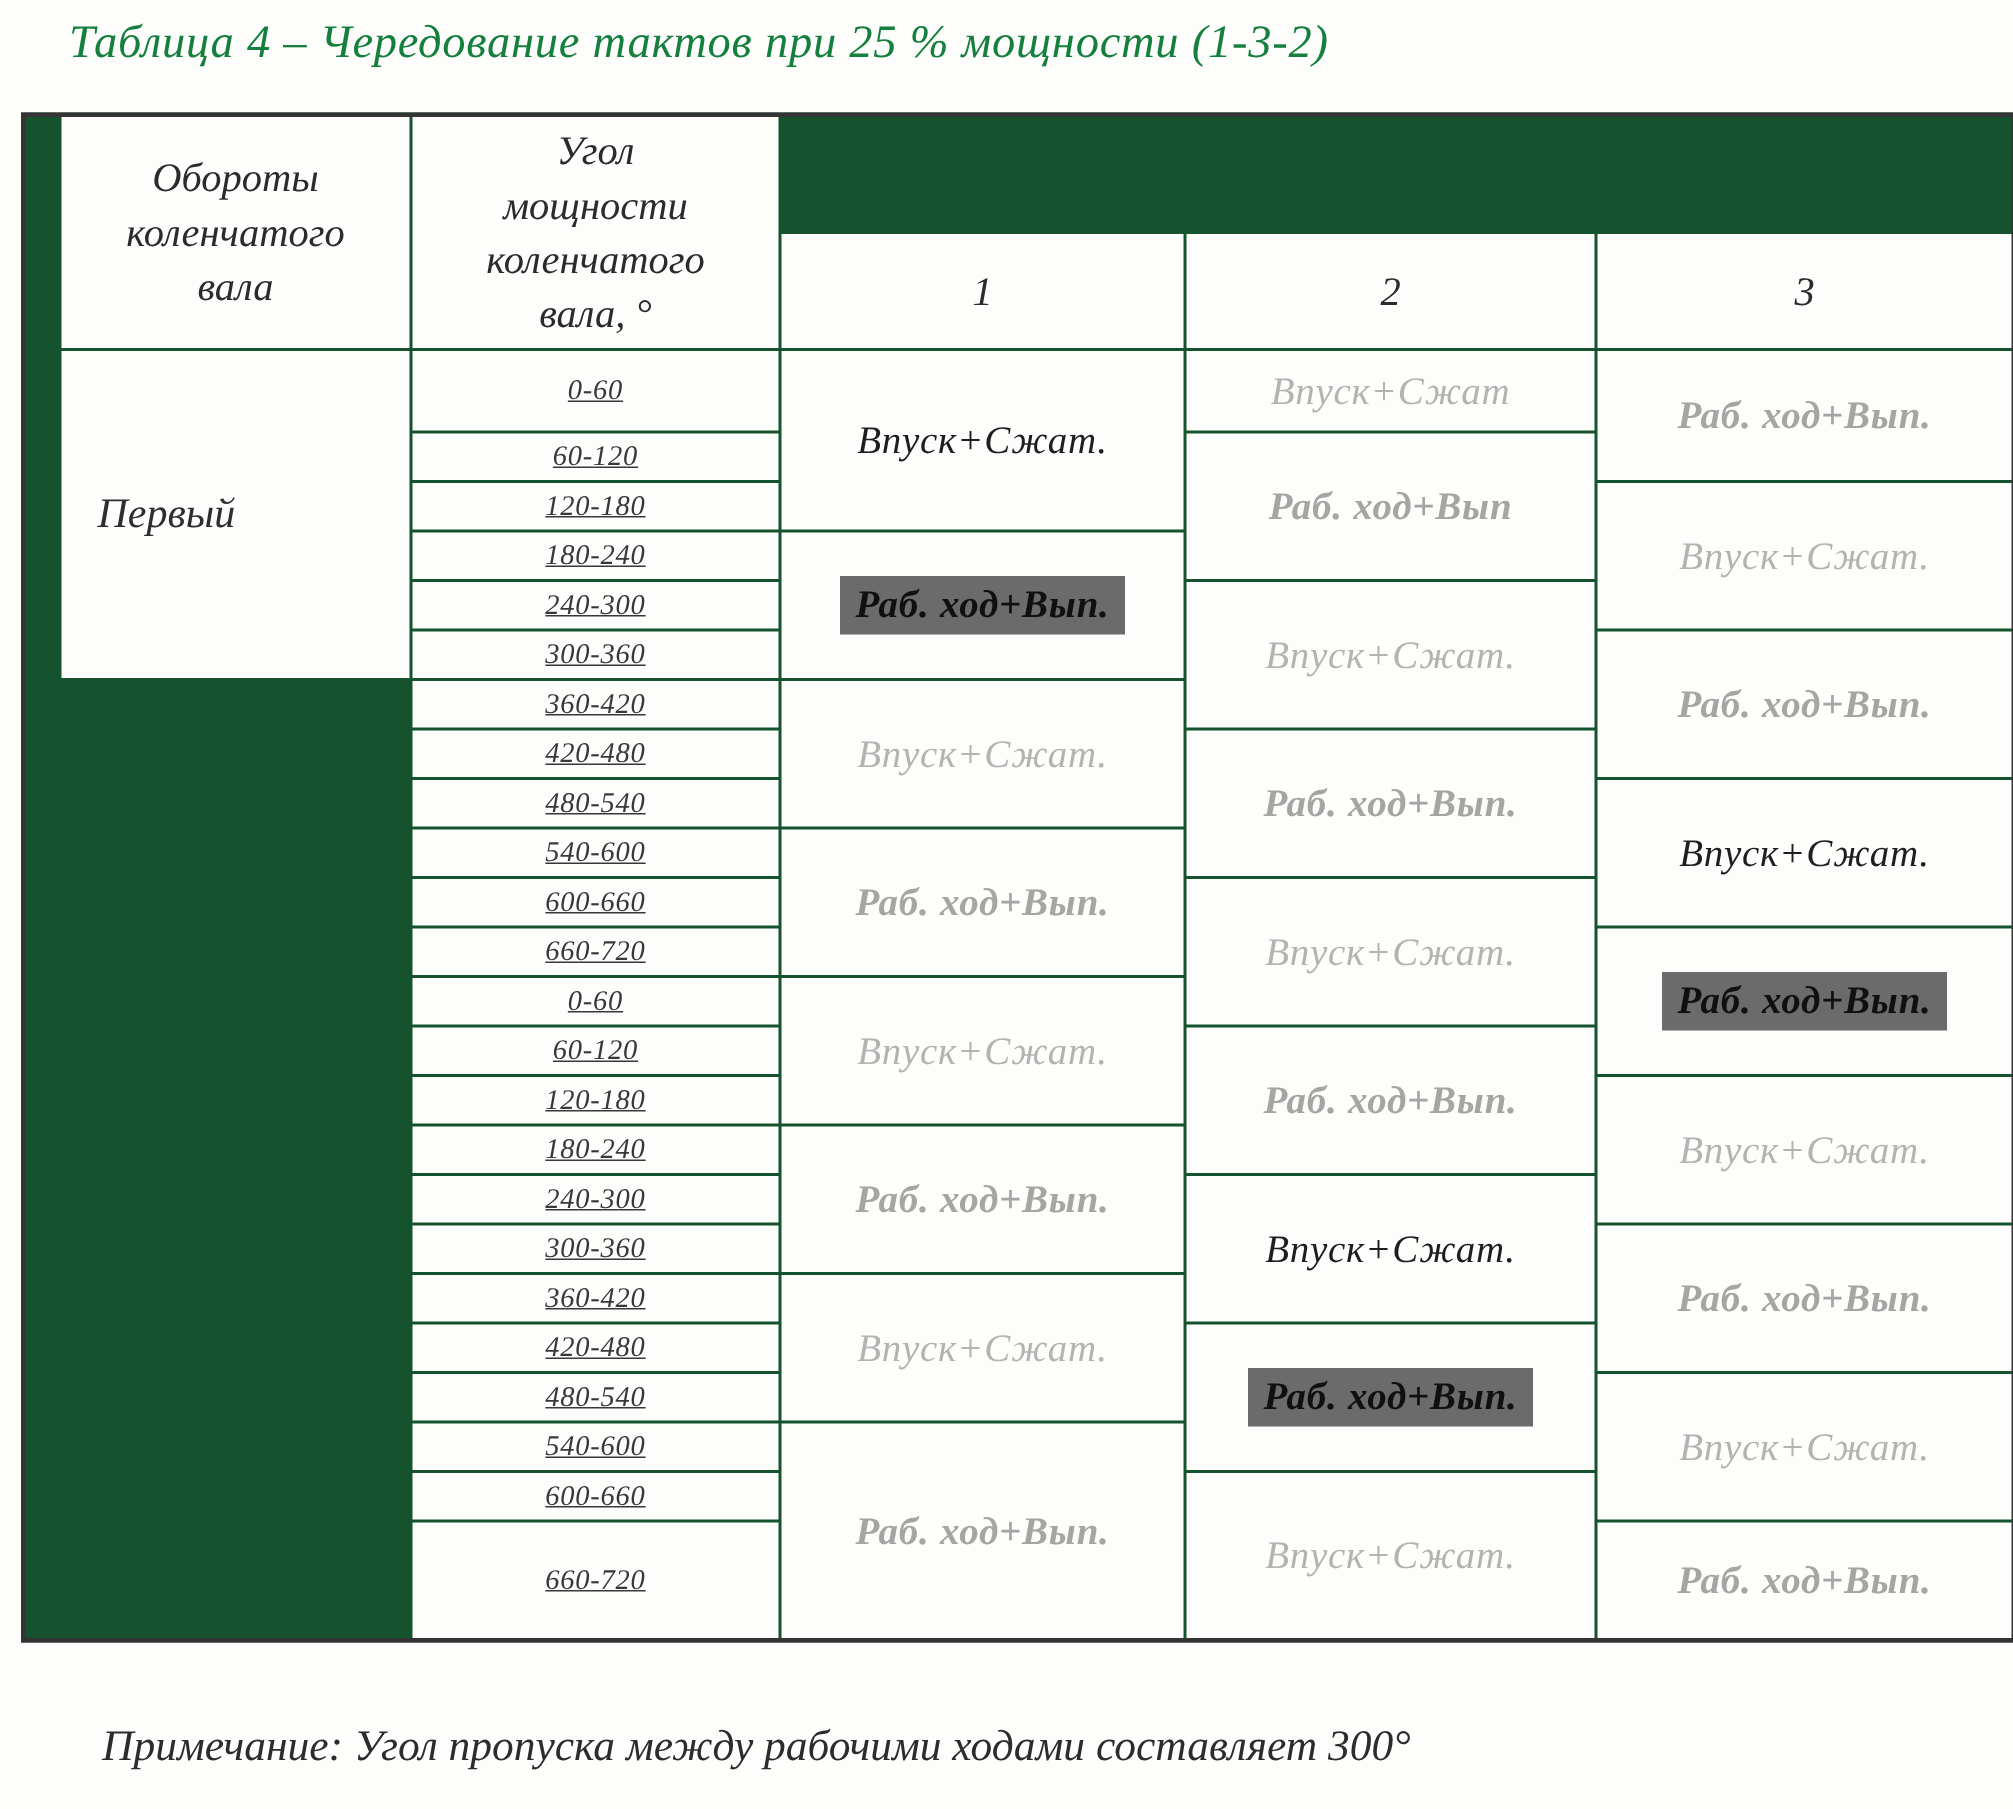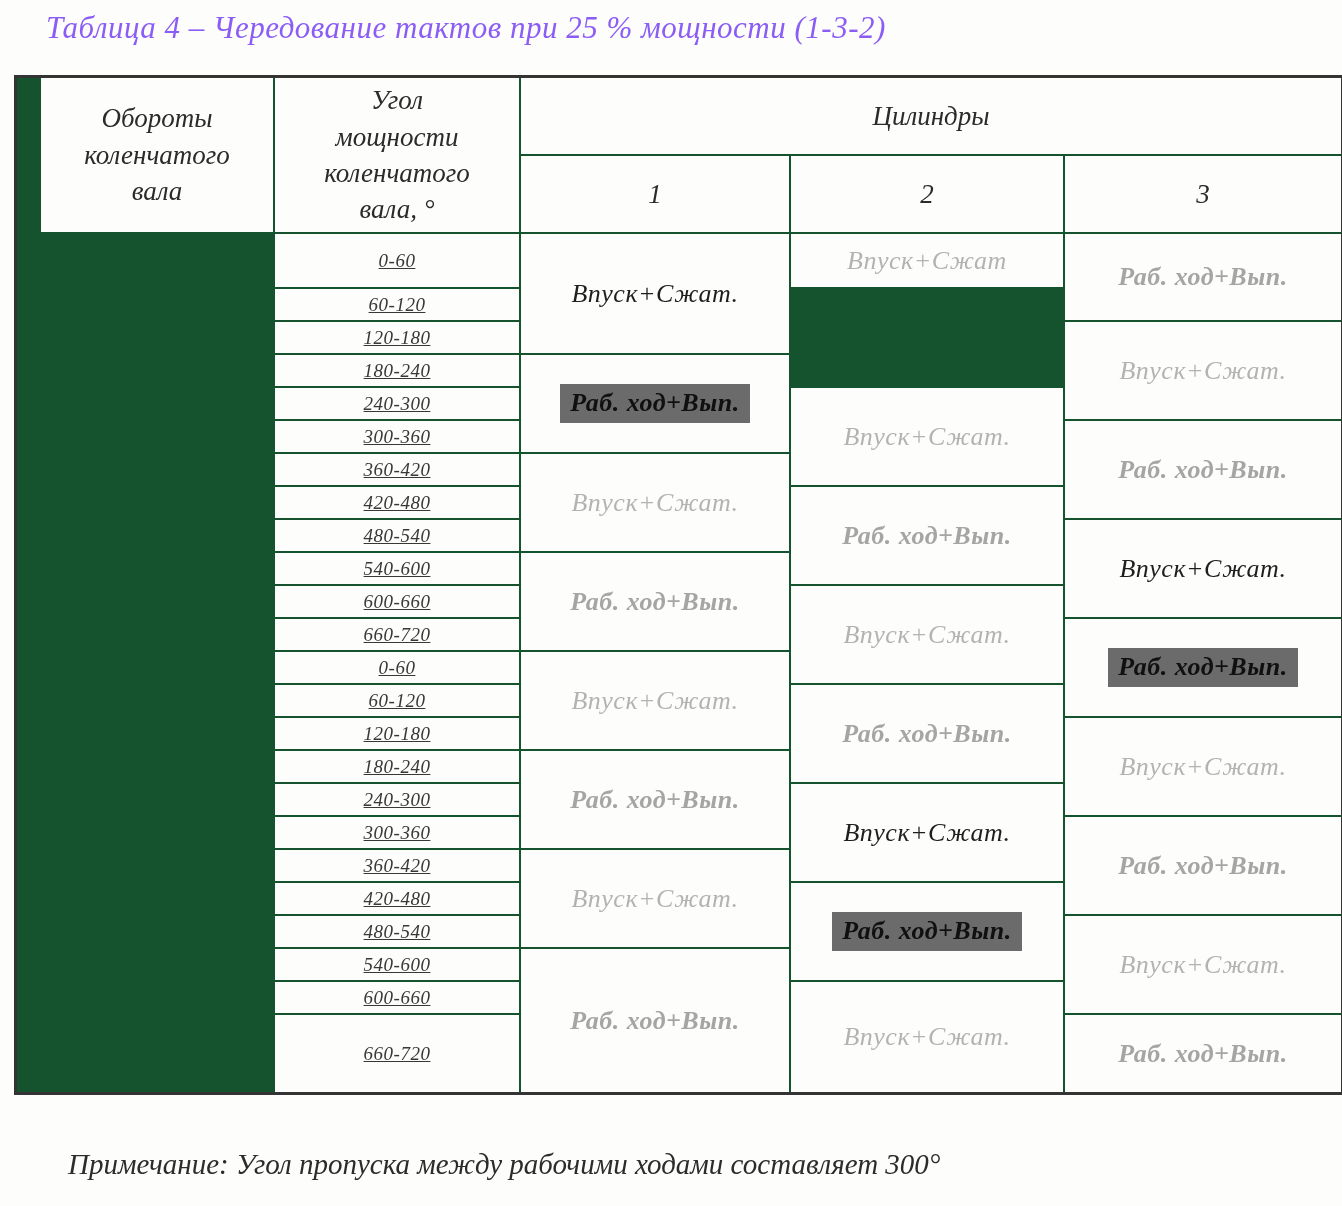--- a/index.html
+++ b/index.html
@@ -11,21 +11,21 @@
     font-family: "Liberation Serif", "DejaVu Serif", serif;
     overflow: hidden;
     position: relative;
   }
   .page-title {
     position: absolute;
     left: 46px;
     top: 10px;
     font-size: 31px;
     font-style: italic;
-    color: #8b5cf6;
+    color: #15803d;
     letter-spacing: 0.5px;
     white-space: nowrap;
   }
   .engine-table {
     position: absolute;
     left: 14px;
     top: 75px;
     display: grid;
     grid-template-columns: 232px 244px 268px 272px 276px;
     grid-template-rows: 76px 76px 53px repeat(22, 31px) 77px;
@@ -103,25 +103,25 @@
     <div>вала</div>
   </div>
 
   <div class="cell head" style="grid-area:1/2/3/3">
     <div>Угол</div>
     <div>мощности</div>
     <div>коленчатого</div>
     <div>вала, °</div>
   </div>
 
-  <div class="cell head" style="grid-area:1/3/2/6">Цилиндры</div>
   <div class="cell cyl-num" style="grid-area:2/3/3/4">1</div>
   <div class="cell cyl-num" style="grid-area:2/4/3/5">2</div>
   <div class="cell cyl-num" style="grid-area:2/5/3/6">3</div>
 
+  <div class="cell rev-cell" style="grid-area:3/1/9/2">Первый</div>
 
   <div class="cell angle-cell" style="grid-area:3/2">0-60</div>
   <div class="cell angle-cell" style="grid-area:4/2">60-120</div>
   <div class="cell angle-cell" style="grid-area:5/2">120-180</div>
   <div class="cell angle-cell" style="grid-area:6/2">180-240</div>
   <div class="cell angle-cell" style="grid-area:7/2">240-300</div>
   <div class="cell angle-cell" style="grid-area:8/2">300-360</div>
   <div class="cell angle-cell" style="grid-area:9/2">360-420</div>
   <div class="cell angle-cell" style="grid-area:10/2">420-480</div>
   <div class="cell angle-cell" style="grid-area:11/2">480-540</div>
@@ -146,20 +146,21 @@
       <span class="hl">Раб. ход+Вып.</span>
     </div>
   <div class="cell stroke-cell k-intake t-gray" style="grid-area:9/3/12/4">Впуск+Сжат.</div>
   <div class="cell stroke-cell k-power t-gray" style="grid-area:12/3/15/4">Раб. ход+Вып.</div>
   <div class="cell stroke-cell k-intake t-gray" style="grid-area:15/3/18/4">Впуск+Сжат.</div>
   <div class="cell stroke-cell k-power t-gray" style="grid-area:18/3/21/4">Раб. ход+Вып.</div>
   <div class="cell stroke-cell k-intake t-gray" style="grid-area:21/3/24/4">Впуск+Сжат.</div>
   <div class="cell stroke-cell k-power t-gray" style="grid-area:24/3/27/4">Раб. ход+Вып.</div>
 
   <div class="cell stroke-cell k-intake t-gray" style="grid-area:3/4/4/5">Впуск+Сжат</div>
+  <div class="cell stroke-cell k-power t-gray" style="grid-area:4/4/7/5">Раб. ход+Вып</div>
   <div class="cell stroke-cell k-intake t-gray" style="grid-area:7/4/10/5">Впуск+Сжат.</div>
   <div class="cell stroke-cell k-power t-gray" style="grid-area:10/4/13/5">Раб. ход+Вып.</div>
   <div class="cell stroke-cell k-intake t-gray" style="grid-area:13/4/16/5">Впуск+Сжат.</div>
   <div class="cell stroke-cell k-power t-gray" style="grid-area:16/4/19/5">Раб. ход+Вып.</div>
   <div class="cell stroke-cell k-intake t-black" style="grid-area:19/4/22/5">Впуск+Сжат.</div>
   <div class="cell stroke-cell k-power t-highlight" style="grid-area:22/4/25/5">
       <span class="hl">Раб. ход+Вып.</span>
     </div>
   <div class="cell stroke-cell k-intake t-gray" style="grid-area:25/4/27/5">Впуск+Сжат.</div>
 

